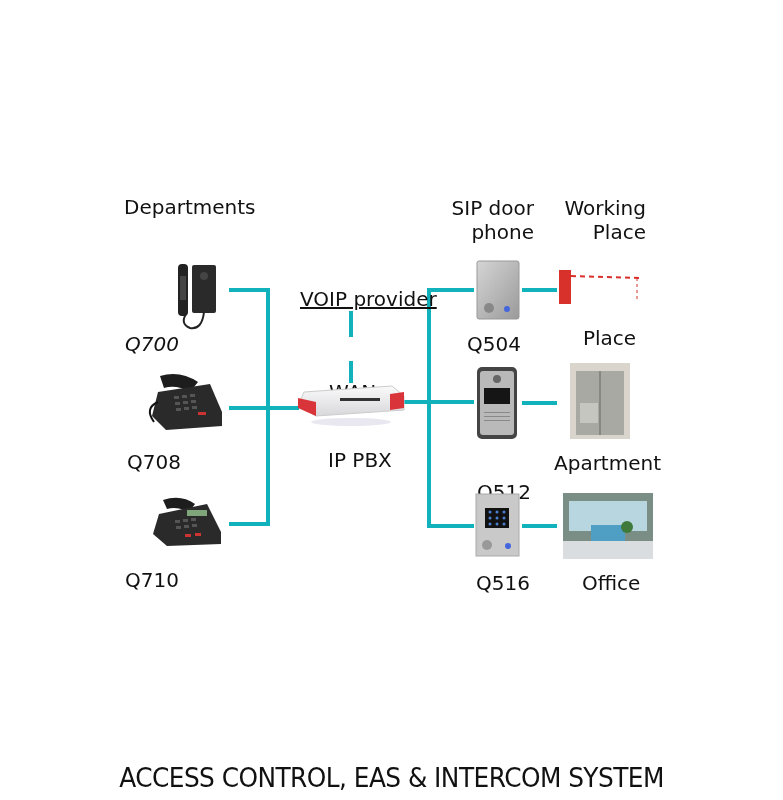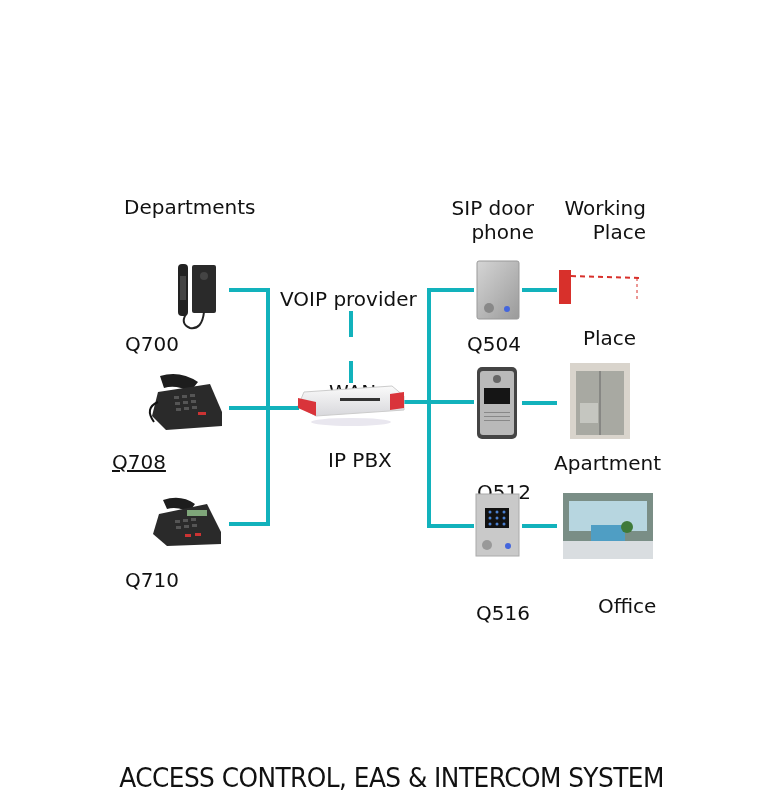--- a/index.html
+++ b/index.html
@@ -41,59 +41,59 @@
 <div class="line" style="left:522px;top:401px;width:35px;height:4px;"></div>
 <div class="line" style="left:522px;top:524px;width:35px;height:4px;"></div>
 
 <svg class="dev" style="left:168px;top:262px;" width="56" height="74">
   <rect x="10" y="2" width="10" height="52" rx="4" fill="#222"></rect>
   <rect x="12" y="14" width="6" height="24" fill="#444"></rect>
   <rect x="24" y="3" width="24" height="48" rx="2" fill="#2a2a2a"></rect>
   <circle cx="36" cy="14" r="4" fill="#444"></circle>
   <path d="M18 52 q-6 10 4 14 q12 2 14 -16" stroke="#222" stroke-width="2" fill="none"></path>
 </svg>
-<div class="lbl" style="left:125px;top:332px;">Q700</div>
+<div class="lbl" style="left:125px;top:332px;font-style:italic;">Q700</div>
 
 <svg class="dev" style="left:138px;top:372px;" width="86" height="60">
   <path d="M22 4 q20 -6 38 6 l-8 10 q-14 -8 -26 -4z" fill="#1d1d1d"></path>
   <polygon points="20,20 72,12 84,40 84,54 28,58 14,44" fill="#2a2a2a"></polygon>
   <g fill="#555">
       <rect x="36" y="24" width="5" height="3"></rect>
       <rect x="44" y="23" width="5" height="3"></rect>
       <rect x="52" y="22" width="5" height="3"></rect>
   <rect x="37" y="30" width="5" height="3"></rect>
       <rect x="45" y="29" width="5" height="3"></rect>
       <rect x="53" y="28" width="5" height="3"></rect>
   <rect x="38" y="36" width="5" height="3"></rect>
       <rect x="46" y="35" width="5" height="3"></rect>
       <rect x="54" y="34" width="5" height="3"></rect>
     </g>
   <rect x="60" y="40" width="8" height="3" fill="#c33"></rect>
   <path d="M20 30 q-14 6 -4 20" stroke="#111" stroke-width="2" fill="none"></path>
 </svg>
-<div class="lbl" style="left:112px;top:450px;text-decoration:underline;">Q708</div>
+<div class="lbl" style="left:127px;top:450px;">Q708</div>
 
 <svg class="dev" style="left:145px;top:496px;" width="80" height="52">
   <path d="M18 4 q18 -6 32 4 l-6 8 q-12 -6 -22 -3z" fill="#1d1d1d"></path>
   <polygon points="14,18 62,8 76,36 76,48 22,50 8,38" fill="#2a2a2a"></polygon>
   <rect x="42" y="14" width="20" height="6" fill="#7fa67a"></rect>
   <g fill="#555">
       <rect x="30" y="24" width="5" height="3"></rect>
       <rect x="38" y="23" width="5" height="3"></rect>
       <rect x="46" y="22" width="5" height="3"></rect>
   <rect x="31" y="30" width="5" height="3"></rect>
       <rect x="39" y="29" width="5" height="3"></rect>
       <rect x="47" y="28" width="5" height="3"></rect>
     </g>
   <rect x="40" y="38" width="6" height="3" fill="#c33"></rect>
     <rect x="50" y="37" width="6" height="3" fill="#c33"></rect>
 </svg>
 <div class="lbl" style="left:125px;top:568px;">Q710</div>
 
-<div class="lbl" style="left:280px;top:287px;">VOIP provider</div>
+<div class="lbl" style="left:300px;top:287px;text-decoration:underline;">VOIP provider</div>
 <div class="lbl" style="left:329px;top:340px;margin-top:40px;">WAN</div>
 <svg class="dev" style="left:296px;top:384px;" width="110" height="46">
   <defs>
       <linearGradient id="rg" x1="0" y1="0" x2="0" y2="1">
         <stop offset="0" stop-color="#fafafa"></stop>
         <stop offset="1" stop-color="#d8d8dc"></stop>
       </linearGradient>
     </defs>
   <polygon points="8,8 96,2 108,12 108,26 20,32 2,22" fill="url(#rg)" stroke="#ccc"></polygon>
   <polygon points="2,14 20,18 20,32 2,24" fill="#d9343a"></polygon>
@@ -154,24 +154,24 @@
   <circle cx="15" cy="25" r="1.5"></circle>
       <circle cx="22" cy="25" r="1.5"></circle>
       <circle cx="29" cy="25" r="1.5"></circle>
   <circle cx="15" cy="31" r="1.5"></circle>
       <circle cx="22" cy="31" r="1.5"></circle>
       <circle cx="29" cy="31" r="1.5"></circle>
     </g>
   <circle cx="12" cy="52" r="5" fill="#999"></circle>
   <circle cx="33" cy="53" r="3" fill="#4466dd"></circle>
 </svg>
-<div class="lbl" style="left:476px;top:571px;margin-top:30px;">Q516</div>
+<div class="lbl" style="left:476px;top:571px;">Q516</div>
 
 <svg class="dev" style="left:563px;top:493px;" width="90" height="66">
   <rect x="0" y="0" width="90" height="66" fill="#7a8e86"></rect>
   <rect x="6" y="8" width="78" height="30" fill="#b7d6e0"></rect>
   <rect x="28" y="32" width="34" height="16" fill="#4f9ec4"></rect>
   <rect x="0" y="48" width="90" height="18" fill="#d9dde0"></rect>
   <circle cx="64" cy="34" r="6" fill="#3f7a3a"></circle>
 </svg>
-<div class="lbl" style="left:598px;top:571px;margin-top:23px;">Office</div>
+<div class="lbl" style="left:582px;top:571px;">Office</div>
 
 <div id="title">ACCESS CONTROL, EAS &amp; INTERCOM SYSTEM</div>
 
 </body></html>

